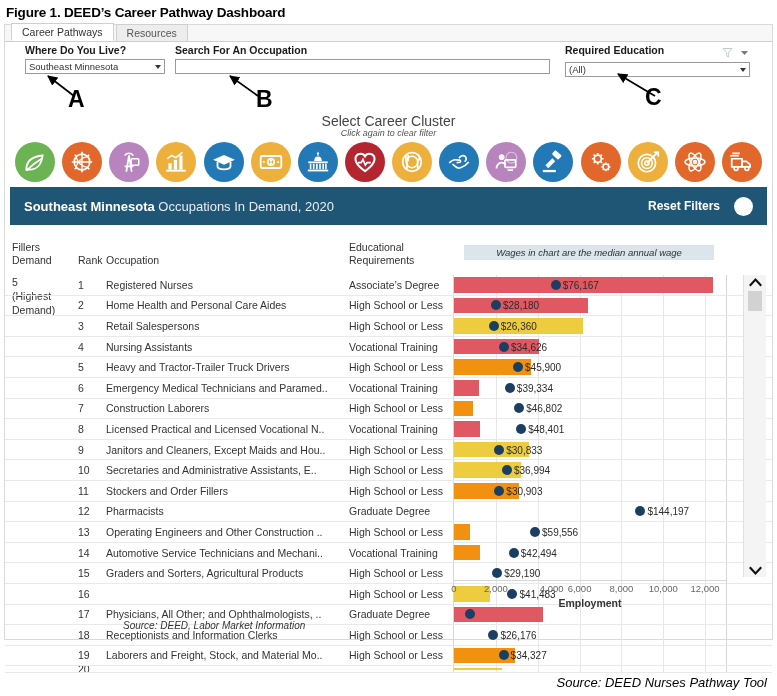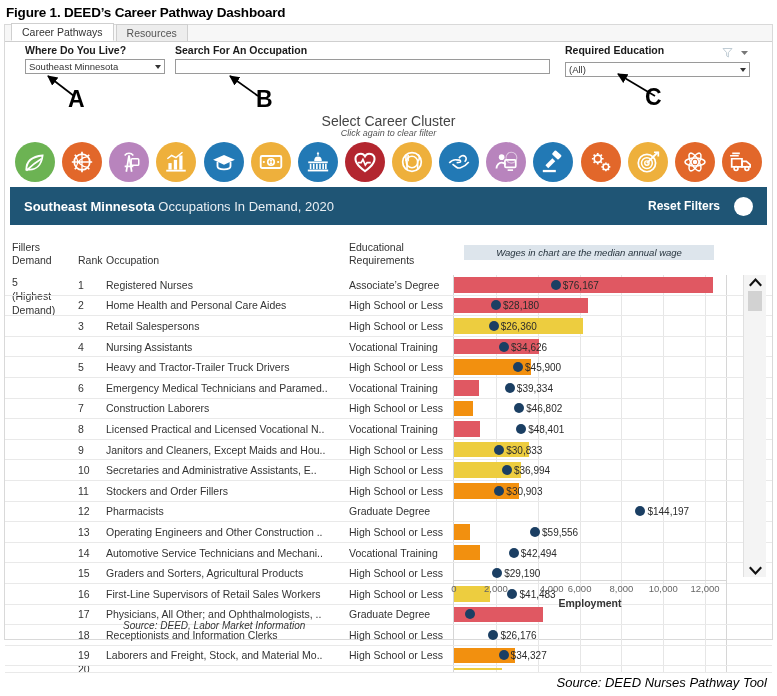--- a/index.html
+++ b/index.html
@@ -648,21 +648,20 @@
               <div class="gl" style="left:61.53846153846154%"></div>
               <div class="gl" style="left:76.92307692307693%"></div>
               <div class="gl" style="left:92.3076923076923%"></div>
             </div>
             <div class="dot" style="left:15.860472131875143%;"></div>
             <div class="wage" style="left:18.460472131875143%;">$29,190</div>
           </div>
         </div>
         <div class="row">
           <div class="c-rank">16</div>
-          <div class="c-occ">First-Line Supervisors of Retail Sales Workers</div>
           <div class="c-edu">High School or Less</div>
           <div class="chartcell">
             <div class="gridlines">
               <div class="gl" style="left:15.384615384615385%"></div>
               <div class="gl" style="left:30.76923076923077%"></div>
               <div class="gl" style="left:46.15384615384615%"></div>
               <div class="gl" style="left:61.53846153846154%"></div>
               <div class="gl" style="left:76.92307692307693%"></div>
               <div class="gl" style="left:92.3076923076923%"></div>
             </div>

